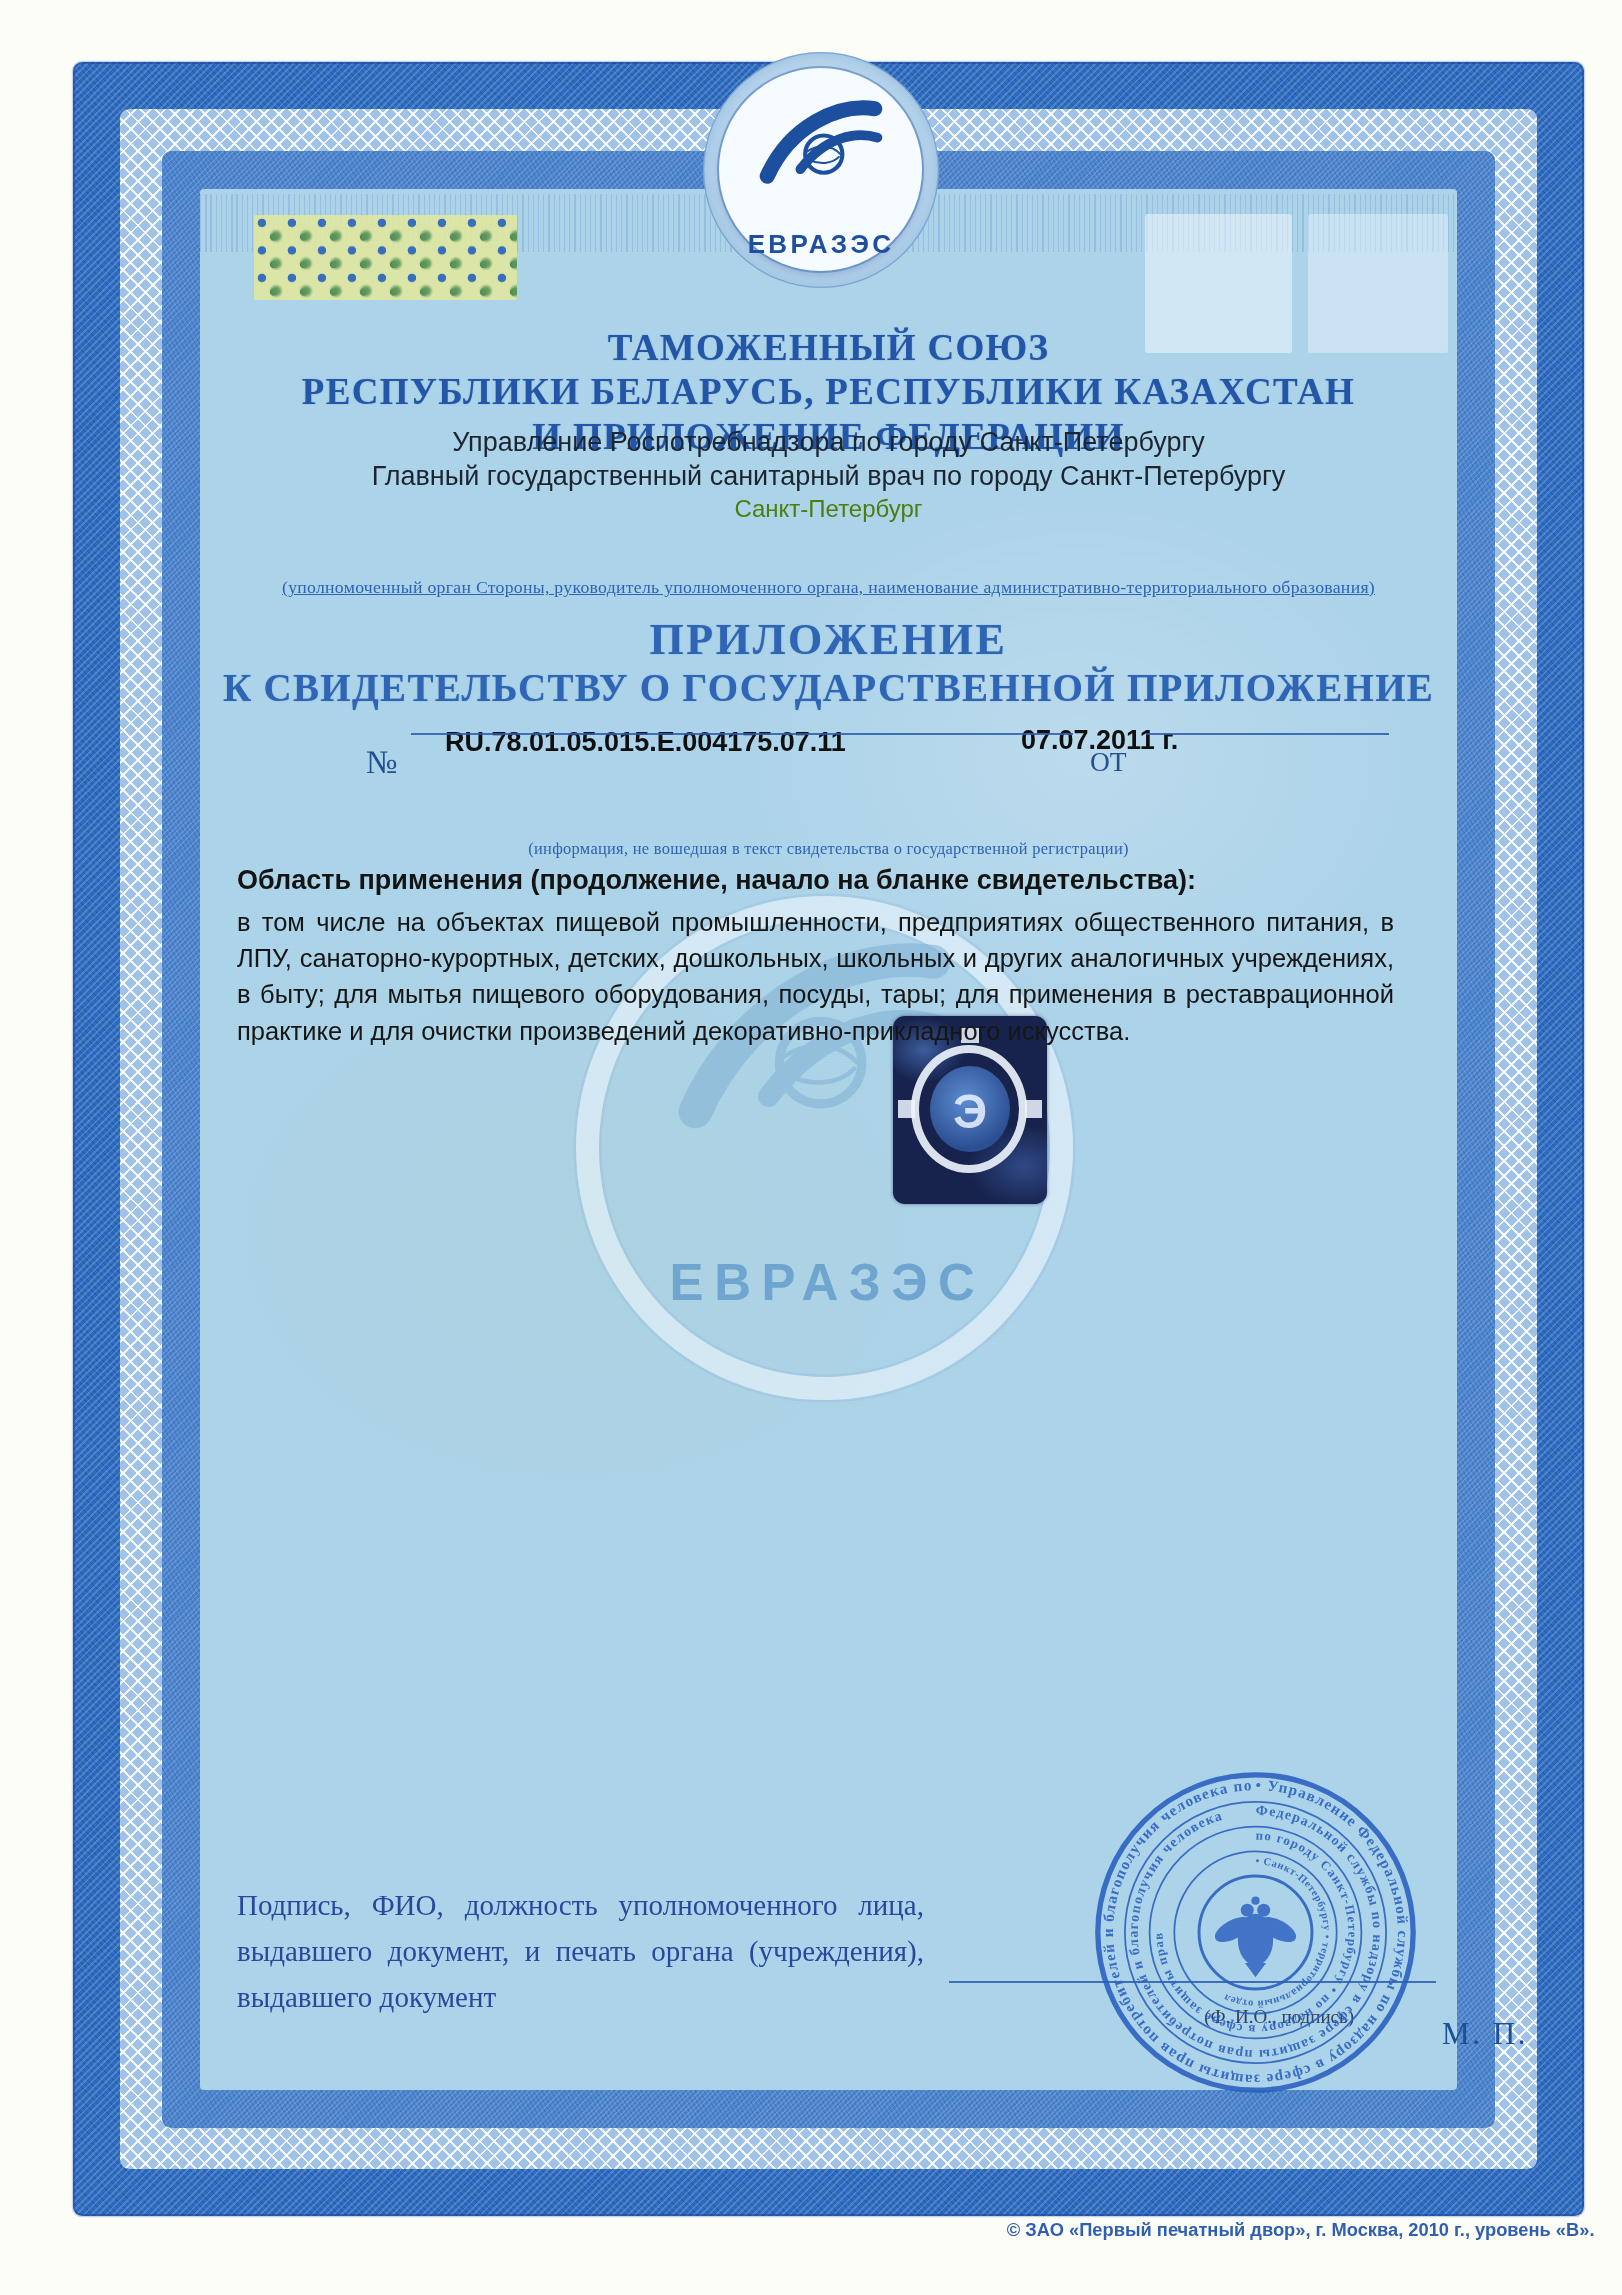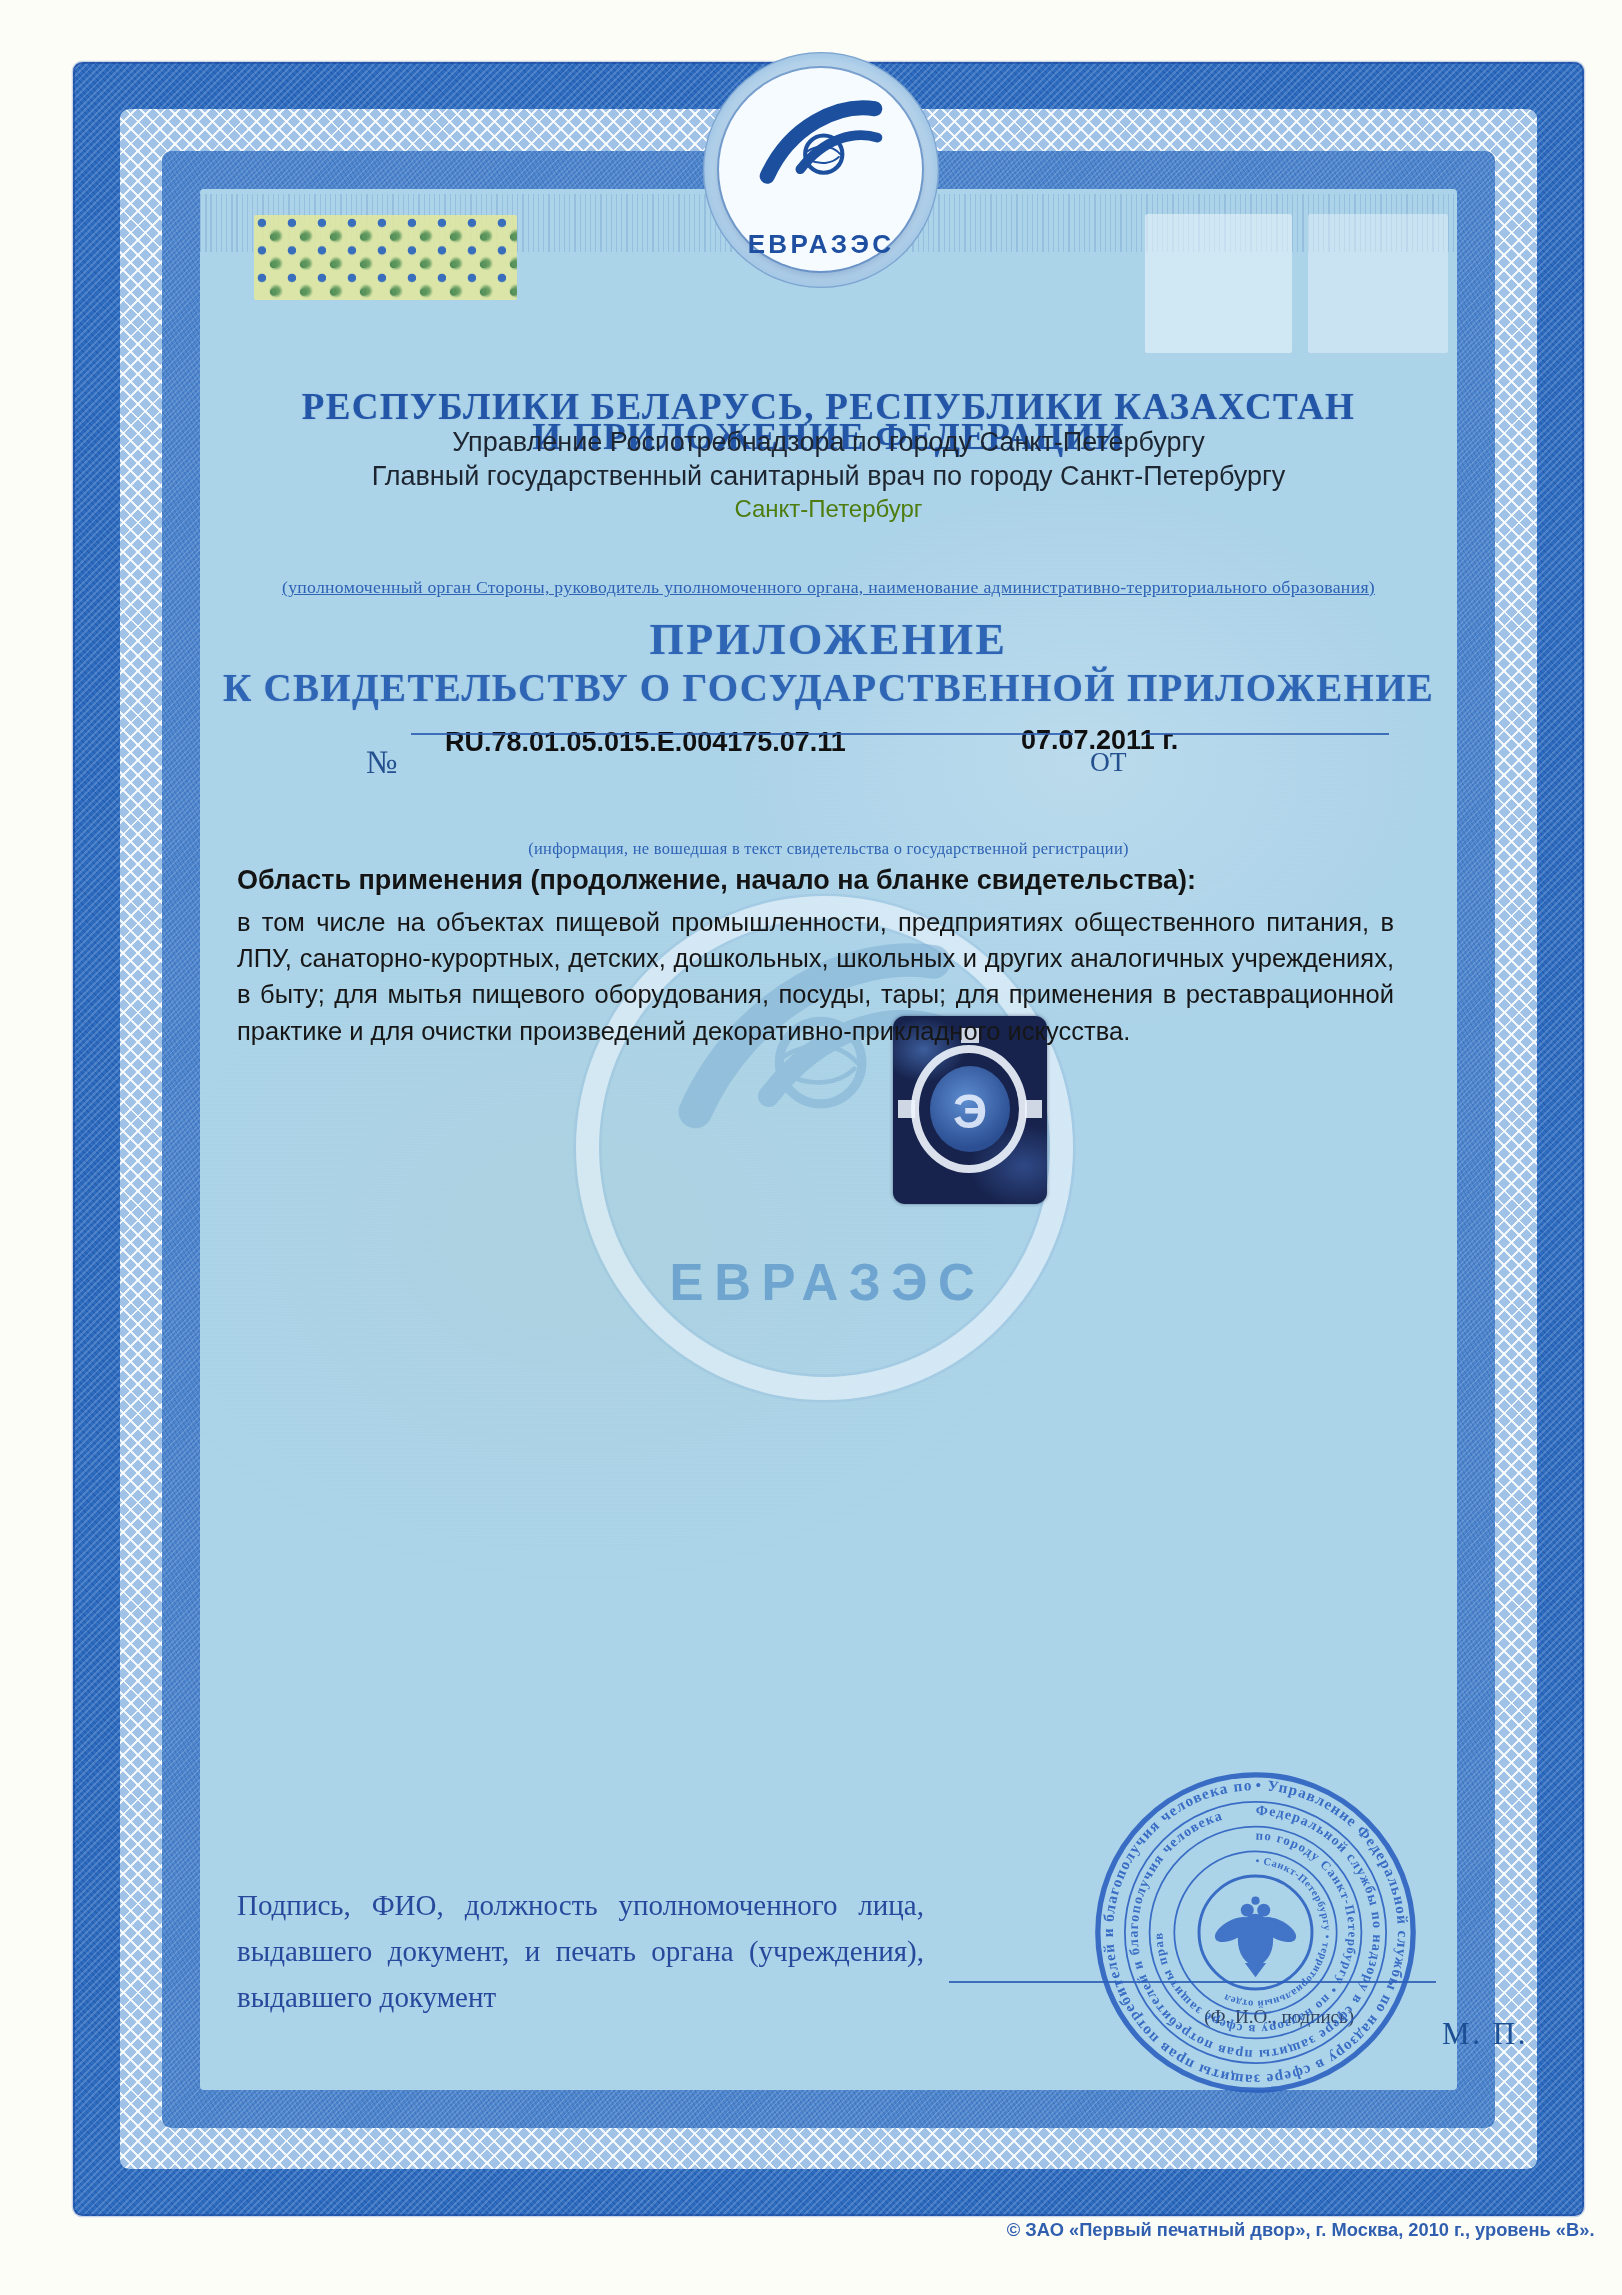--- a/index.html
+++ b/index.html
@@ -146,21 +146,22 @@
         <path d="M22 128 C55 55 125 22 178 30" stroke-width="22"></path>
         <path d="M70 118 C105 72 150 62 182 72" stroke-width="14"></path>
         <circle cx="104" cy="96" r="27" stroke-width="6"></circle>
         <path d="M80 92 C95 82 115 82 128 96" stroke-width="3"></path>
         <path d="M82 104 C98 112 116 110 126 100" stroke-width="3"></path>
       </g>
     </svg>
     <div class="label">ЕВРАЗЭС</div>
   </div>
 
-  <div class="ctr h-serif" style="top:385px;font-size:37px;">РЕСПУБЛИКИ БЕЛАРУСЬ, РЕСПУБЛИКИ КАЗАХСТАН</div>
+  <div class="ctr h-serif" style="top:326px;font-size:37px;">ТАМОЖЕННЫЙ СОЮЗ</div>
+  <div class="ctr h-serif" style="top:370px;font-size:37px;">РЕСПУБЛИКИ БЕЛАРУСЬ, РЕСПУБЛИКИ КАЗАХСТАН</div>
   <div class="ctr h-serif" style="top:415px;font-size:37px;">И ПРИЛОЖЕНИЕ ФЕДЕРАЦИИ</div>
   <div class="ctr sans" style="top:427px;font-size:27px;color:#1d2530;">Управление Роспотребнадзора по городу Санкт-Петербургу</div>
   <div class="ctr sans" style="top:461px;font-size:27px;color:#1d2530;">Главный государственный санитарный врач по городу Санкт-Петербургу</div>
   <div class="ctr sans" style="top:495px;font-size:24px;color:#4d7c0f;">Санкт-Петербург</div>
   <div class="ctr smallnote" style="top:577px;font-size:17.7px;text-decoration:underline;">(уполномоченный орган Стороны, руководитель уполномоченного органа, наименование административно-территориального образования)</div>
 
   <div class="ctr h-serif" style="top:614px;font-size:44px;letter-spacing:2.6px;color:#2e65b4;">ПРИЛОЖЕНИЕ</div>
   <div class="ctr h-serif" style="top:665px;font-size:39px;letter-spacing:1.3px;color:#2e65b4;">К СВИДЕТЕЛЬСТВУ О ГОСУДАРСТВЕННОЙ ПРИЛОЖЕНИЕ</div>
 
   <div class="sans" style="position:absolute;left:445px;top:727px;font-size:27px;font-weight:700;color:#101010;">RU.78.01.05.015.E.004175.07.11</div>

